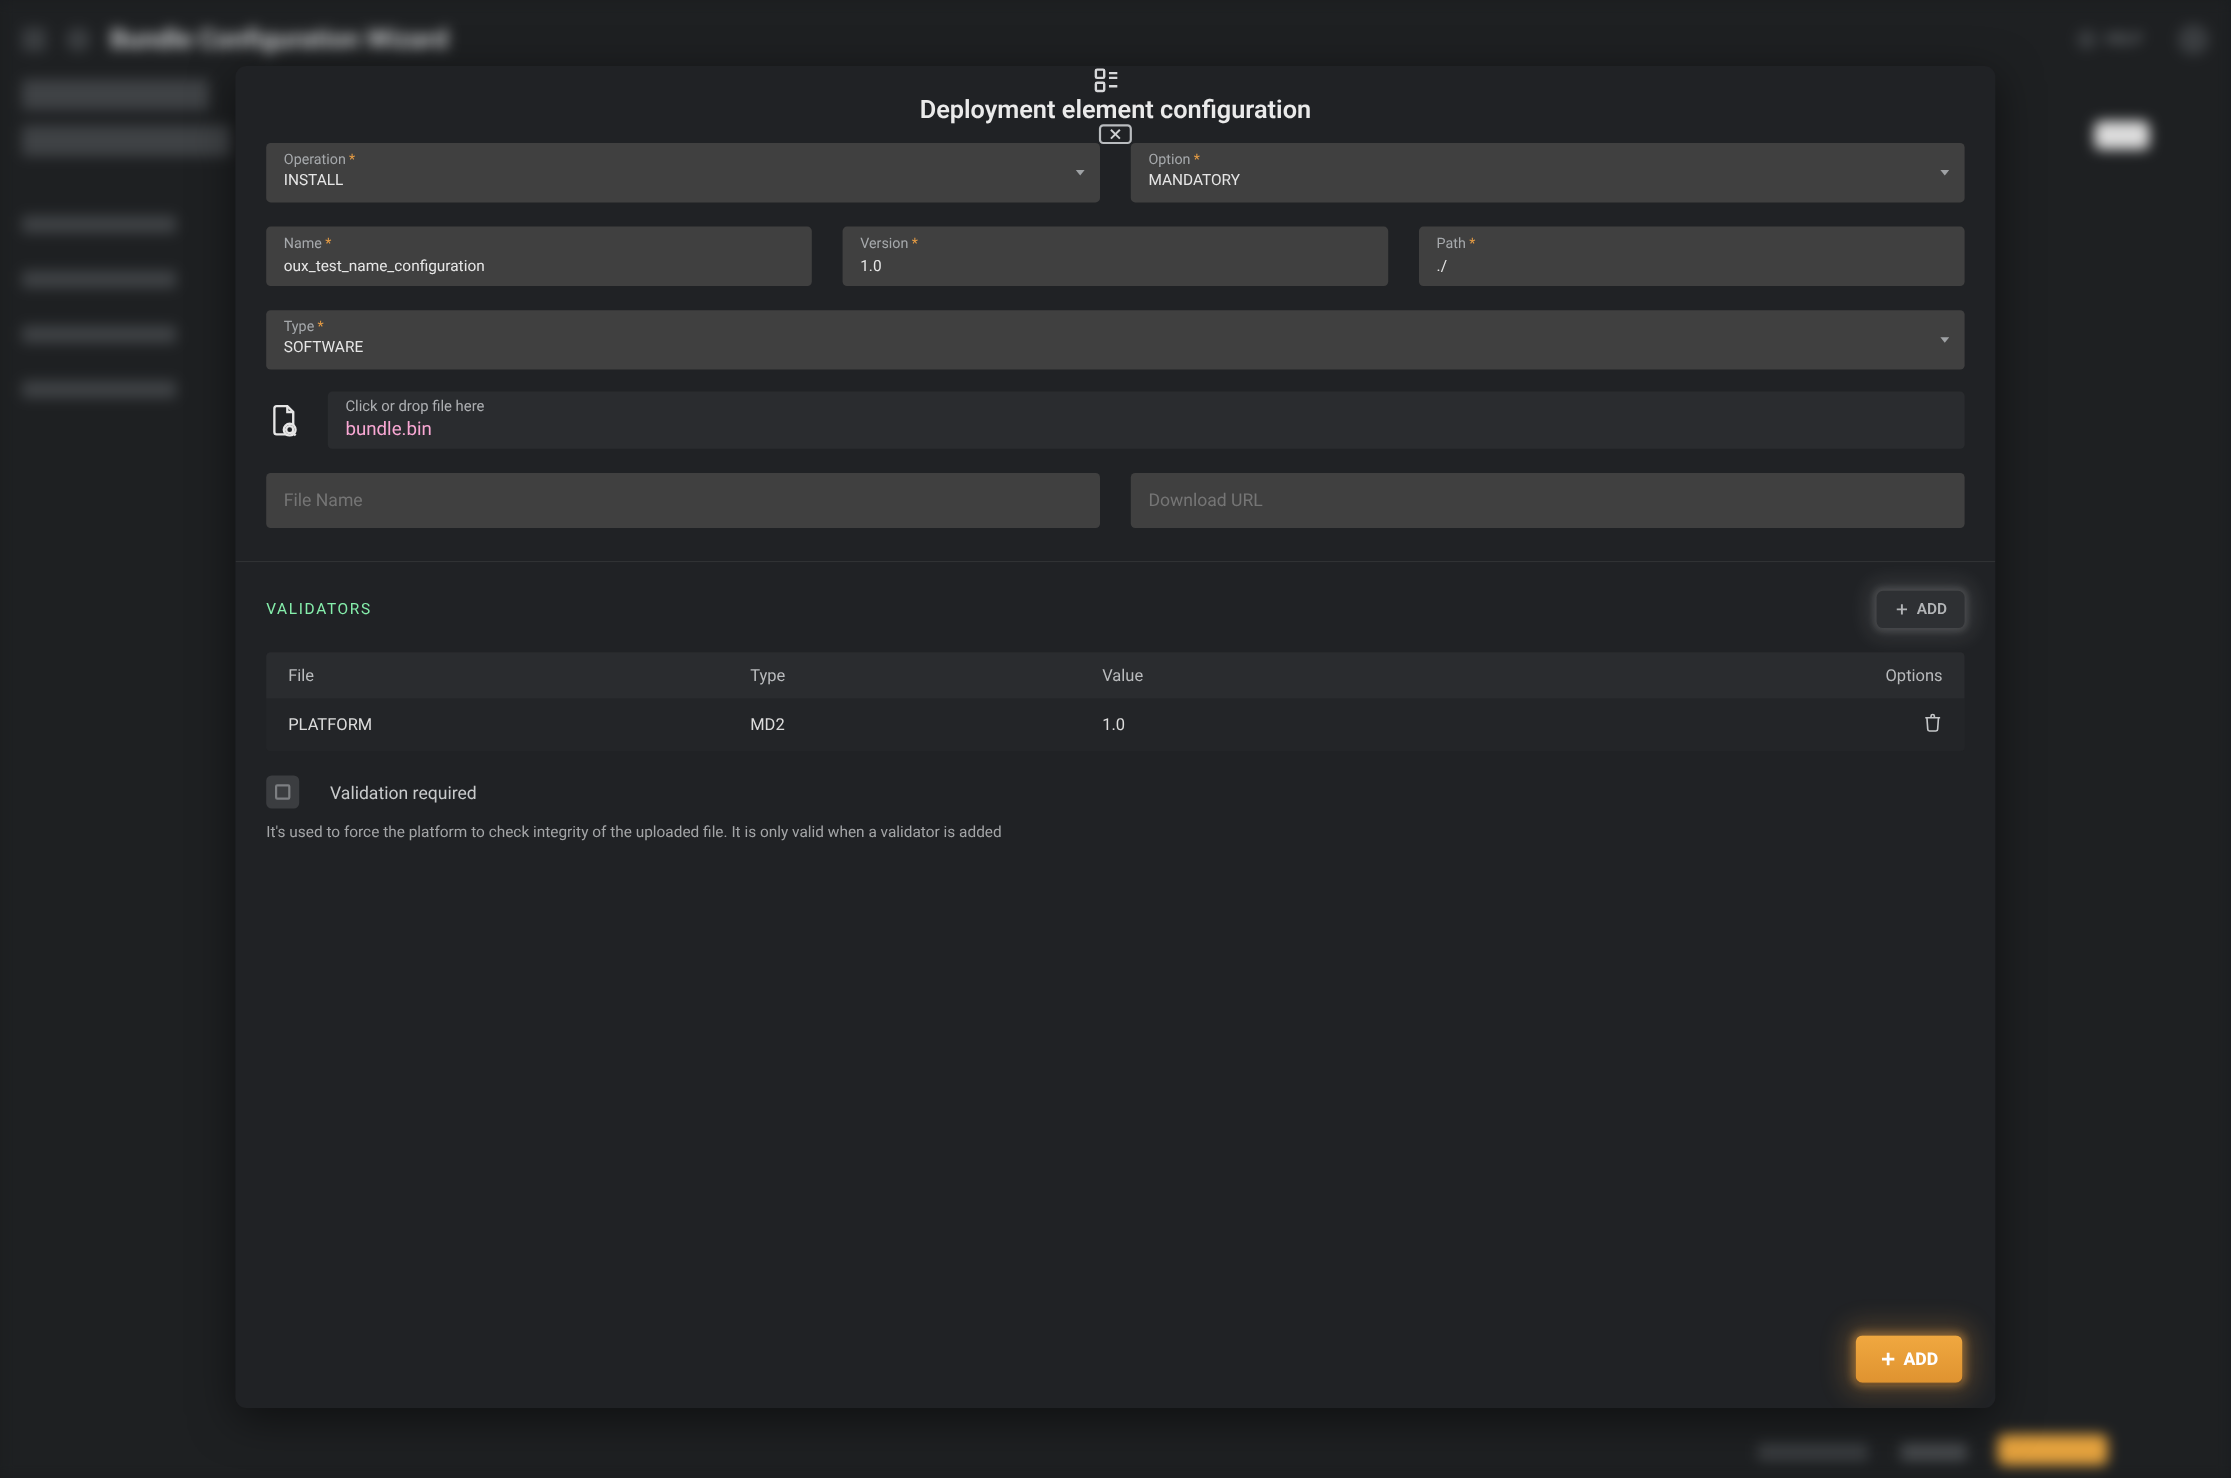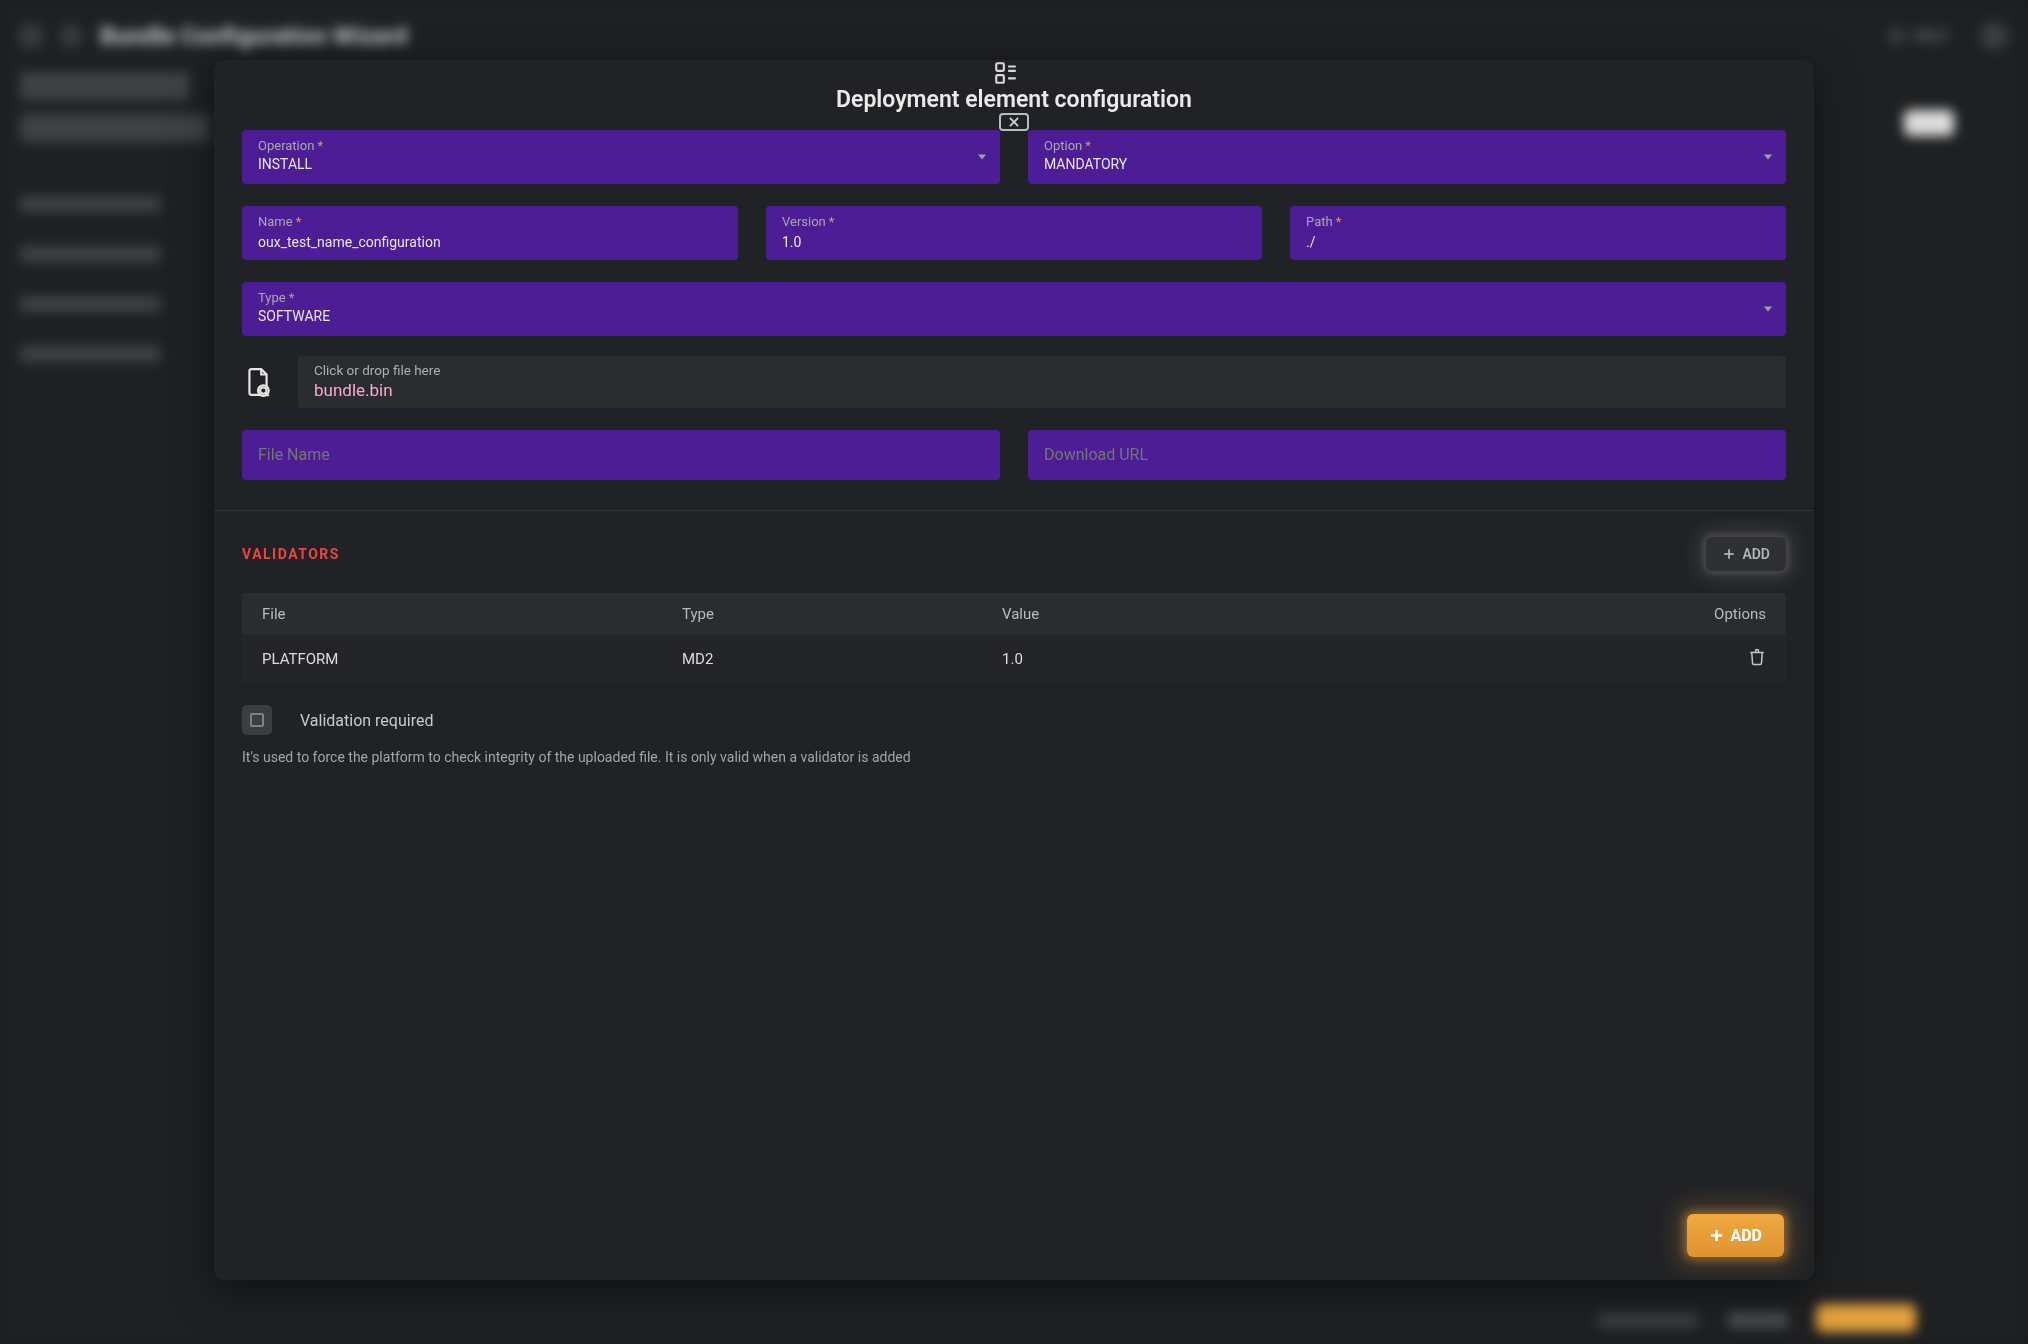--- a/index.html
+++ b/index.html
@@ -64,21 +64,21 @@
   .modal-body {
     flex:1;
     padding:0 28px 0 28px;
     overflow:auto;
     position:relative;
   }
 
   .row { display:flex; gap:28px; margin-top:8px; }
   .row + .row { margin-top:22px; }
   .field {
-    background:#4c1d95;
+    background:#404040;
     border-radius:4px;
     padding:8px 16px 9px 16px;
     display:flex; flex-direction:column; gap:3px;
     flex:1;
     position:relative;
   }
   .field .label { font-size:13px; color:#a6a9ac; }
   .field .label .req { color:#e49b44; margin-left:3px; }
   .field .value { font-size:14px; color:#e6e6e6; min-height:19px; }
   .field .caret {
@@ -102,21 +102,21 @@
   }
   .file-box .hint { font-size:13.5px; color:#adafb2; }
   .file-box .fname { font-size:17px; color:#f9a8d4; margin-top:2px; }
 
   .section-divider { height:1px; background:#303234; margin:30px -28px 0 -28px; }
 
   .validators-head {
     display:flex; align-items:center; justify-content:space-between;
     margin-top:26px;
   }
-  .validators-head .vt { font-size:14px; letter-spacing:1.5px; color:#ef4444; font-weight:700; }
+  .validators-head .vt { font-size:14px; letter-spacing:1.5px; color:#86efac; font-weight:400; }
   .btn-add-gray {
     display:flex; align-items:center; gap:6px;
     padding:9px 16px;
     background:#2e3033; color:#b3b5b7;
     border:none; border-radius:6px; font-size:14px; font-weight:600; cursor:pointer;
     box-shadow:0 0 18px 10px rgba(255,255,255,0.09), 0 0 6px 3px rgba(255,255,255,0.12);
   }
   .btn-add-gray svg { stroke:#b3b5b7; }
 
   .vtable { margin-top:22px; background:#26282b; border-radius:4px; overflow:hidden; }

